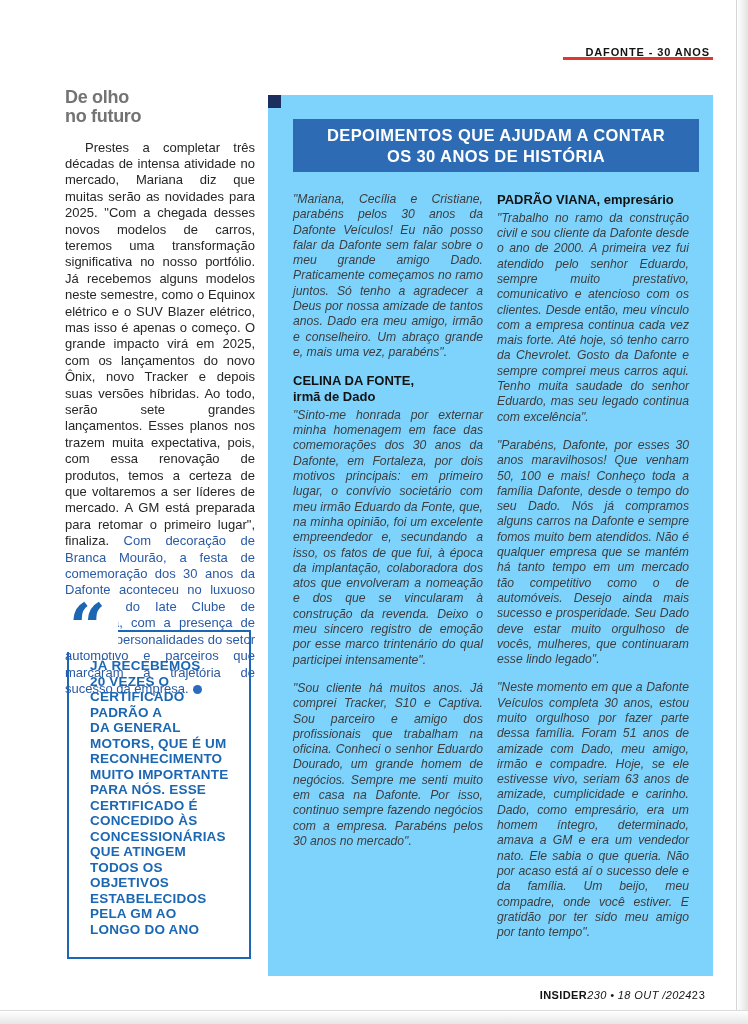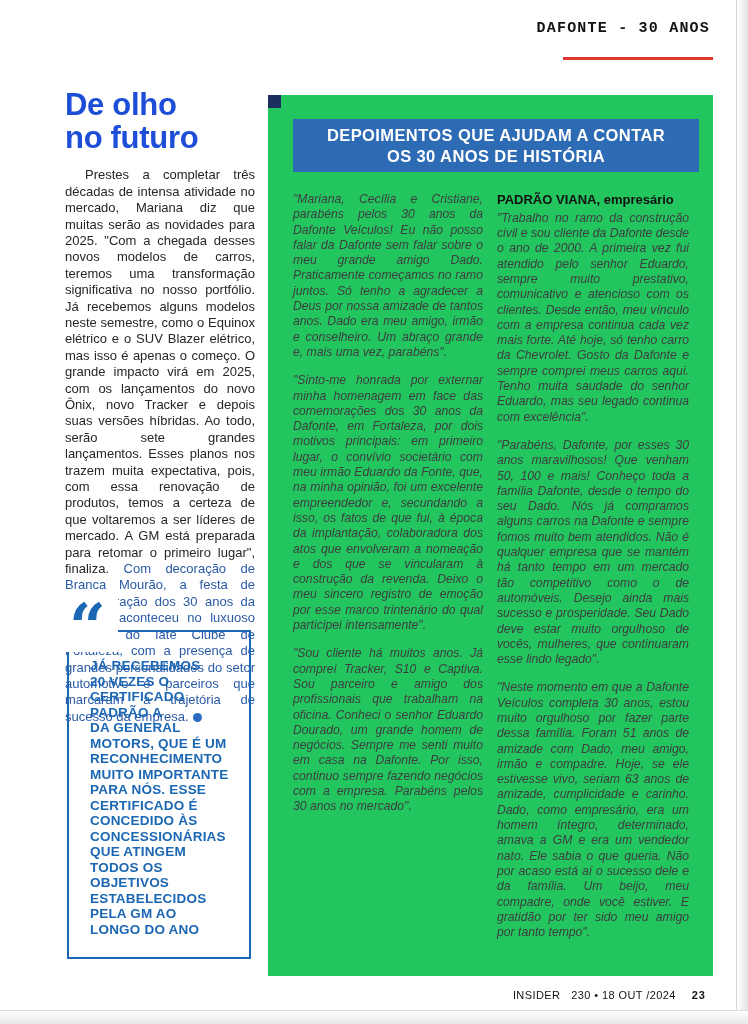--- a/index.html
+++ b/index.html
@@ -8,64 +8,64 @@
     font-family:"Liberation Sans",sans-serif;overflow:hidden;
     -webkit-font-smoothing:antialiased;
   }
   
   .edge-right{position:absolute;top:0;right:0;width:11px;height:1024px;
     background:linear-gradient(to right,#ffffff,#e3e3e3);border-left:1px solid #d6d6d6;}
   .edge-bottom{position:absolute;left:0;bottom:0;width:748px;height:13px;
     background:linear-gradient(to bottom,#ffffff,#e6e6e6);border-top:1px solid #dcdcdc;}
 
   
-  .header-tag{position:absolute;top:20px;right:38px;font-size:15px;font-weight:bold;
-    letter-spacing:.08em;color:#131313;font-family:Liberation Mono, monospace;}
+  .header-tag{position:absolute;top:46px;right:38px;font-size:11px;font-weight:bold;
+    letter-spacing:.08em;color:#131313;}
   .red-rule{position:absolute;top:57px;right:35px;width:150px;height:3px;background:#E0372E;}
 
   
   .article{position:absolute;left:65px;top:88px;width:190px;}
-  .article h1{margin:0 0 13px;font-size:31px;line-height:1.07;letter-spacing:-.3px;
-    font-weight:bold;color:#1d4ed8;white-space:pre-line;}
+  .article h1{margin:0 0 13px;font-size:18px;line-height:1.07;letter-spacing:-.3px;
+    font-weight:bold;color:#737373;white-space:pre-line;}
   .article p{margin:0;font-size:13px;line-height:16.4px;text-align:justify;
     text-indent:20px;color:#262626;}
   .article .blue{color:#2A5AA5;}
   .end-dot{display:inline-block;width:9px;height:9px;border-radius:50%;
     background:#2a6bbf;margin-left:4px;vertical-align:-1px;}
 
   
   .quote-box{position:absolute;left:67px;top:630px;width:184px;box-sizing:border-box;
     border:2px solid #1B67B3;padding:26px 12px 20px 21px;}
   .quote-mark{position:absolute;top:-34px;left:-4px;display:block;height:52px;
     overflow:visible;background:#ffffff;padding:0 12px 2px 4px;
     font-family:"DejaVu Serif",serif;font-weight:bold;font-size:64px;line-height:58px;
     color:#1B67B3;}
   .quote-text{font-size:13.5px;font-weight:bold;line-height:15.5px;color:#1B67B3;
     white-space:pre-line;letter-spacing:.2px;}
 
   
-  .panel{position:absolute;left:268px;top:95px;width:445px;height:881px;background:#22c55e;}
+  .panel{position:absolute;left:268px;top:95px;width:445px;height:881px;background:#7dd3fc;}
   .panel-corner{position:absolute;left:0;top:0;width:13px;height:13px;background:#1C2E5E;}
   .banner{position:absolute;left:25px;top:24px;width:406px;height:53px;background:#2D6CB4;
     color:#ffffff;display:flex;flex-direction:column;justify-content:center;
     text-align:center;font-weight:bold;font-size:16.5px;line-height:1.25;letter-spacing:.4px;}
   .t-col{position:absolute;top:97px;width:190px;}
   .t-col.left{left:25px;}
   .t-col.right{left:229px;width:192px;}
   .t-head{margin:0 0 3px;font-size:13px;font-weight:bold;line-height:15.8px;color:#121212;
     white-space:pre-line;}
   .t-quote{margin:0 0 13px;font-size:12.2px;font-style:italic;line-height:15.3px;
     color:#3E3E40;text-align:justify;}
 
   
   .footer{position:absolute;top:989px;right:42px;font-size:11px;letter-spacing:.4px;
     color:#131313;display:flex;align-items:baseline;}
-  .footer .b{font-weight:normal;padding-left:14px;}
-  .footer .issue{margin-left:11px;}
-  .footer .pagenum{font-weight:bold;margin-left:16px;letter-spacing:1px;}
+  .footer .b{font-weight:bold;padding-left:14px;}
+  .footer .issue{margin-left:0;font-style:italic;}
+  .footer .pagenum{font-weight:normal;margin-left:0;letter-spacing:1px;}
 </style>
 </head>
 <body>
 
 <div class="edge-right"></div>
 <div class="edge-bottom"></div>
 
 <div class="header-tag">DAFONTE - 30 ANOS</div>
 <div class="red-rule"></div>
 
@@ -98,20 +98,22 @@
 </div>
 
 <div class="panel">
   <div class="panel-corner"></div>
   <div class="banner" style="white-space:pre-line;">DEPOIMENTOS QUE AJUDAM A CONTAR
 OS 30 ANOS DE HISTÓRIA</div>
 
   <div class="t-col left">
     <p class="t-quote">"Mariana, Cecília e Cristiane, parabéns pelos 30 anos da Dafonte Veículos! Eu não posso falar da Dafonte sem falar sobre o meu grande amigo Dado. Praticamente começamos no ramo juntos. Só tenho a agradecer a Deus por nossa amizade de tantos anos. Dado era meu amigo, irmão e conselheiro. Um abraço grande e, mais uma vez, parabéns".</p>
 
+    <h3 class="t-head">CELINA DA FONTE,
+irmã de Dado</h3>
     <p class="t-quote">"Sinto-me honrada por externar minha homenagem em face das comemorações dos 30 anos da Dafonte, em Fortaleza, por dois motivos principais: em primeiro lugar, o convívio societário com meu irmão Eduardo da Fonte, que, na minha opinião, foi um excelente empreendedor e, secundando a isso, os fatos de que fui, à época da implantação, colaboradora dos atos que envolveram a nomeação e dos que se vincularam à construção da revenda. Deixo o meu sincero registro de emoção por esse marco trintenário do qual participei intensamente".</p>
 
     <p class="t-quote">"Sou cliente há muitos anos. Já comprei Tracker, S10 e Captiva. Sou parceiro e amigo dos profissionais que trabalham na oficina. Conheci o senhor Eduardo Dourado, um grande homem de negócios. Sempre me senti muito em casa na Dafonte. Por isso, continuo sempre fazendo negócios com a empresa. Parabéns pelos 30 anos no mercado".</p>
   </div>
 
   <div class="t-col right">
     <h3 class="t-head">PADRÃO VIANA, empresário</h3>
     <p class="t-quote">"Trabalho no ramo da construção civil e sou cliente da Dafonte desde o ano de 2000. A primeira vez fui atendido pelo senhor Eduardo, sempre muito prestativo, comunicativo e atencioso com os clientes. Desde então, meu vínculo com a empresa continua cada vez mais forte. Até hoje, só tenho carro da Chevrolet. Gosto da Dafonte e sempre comprei meus carros aqui. Tenho muita saudade do senhor Eduardo, mas seu legado continua com excelência".</p>
 
     <p class="t-quote">"Parabéns, Dafonte, por esses 30 anos maravilhosos! Que venham 50, 100 e mais! Conheço toda a família Dafonte, desde o tempo do seu Dado. Nós já compramos alguns carros na Dafonte e sempre fomos muito bem atendidos. Não é qualquer empresa que se mantém há tanto tempo em um mercado tão competitivo como o de automóveis. Desejo ainda mais sucesso e prosperidade. Seu Dado deve estar muito orgulhoso de vocês, mulheres, que continuaram esse lindo legado".</p>

